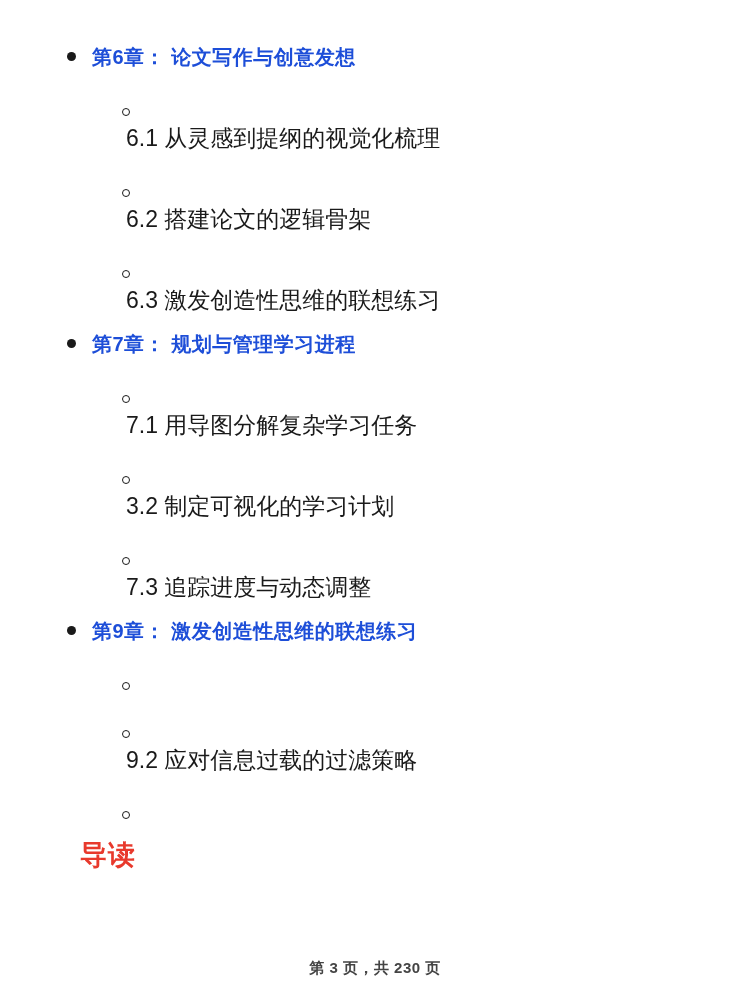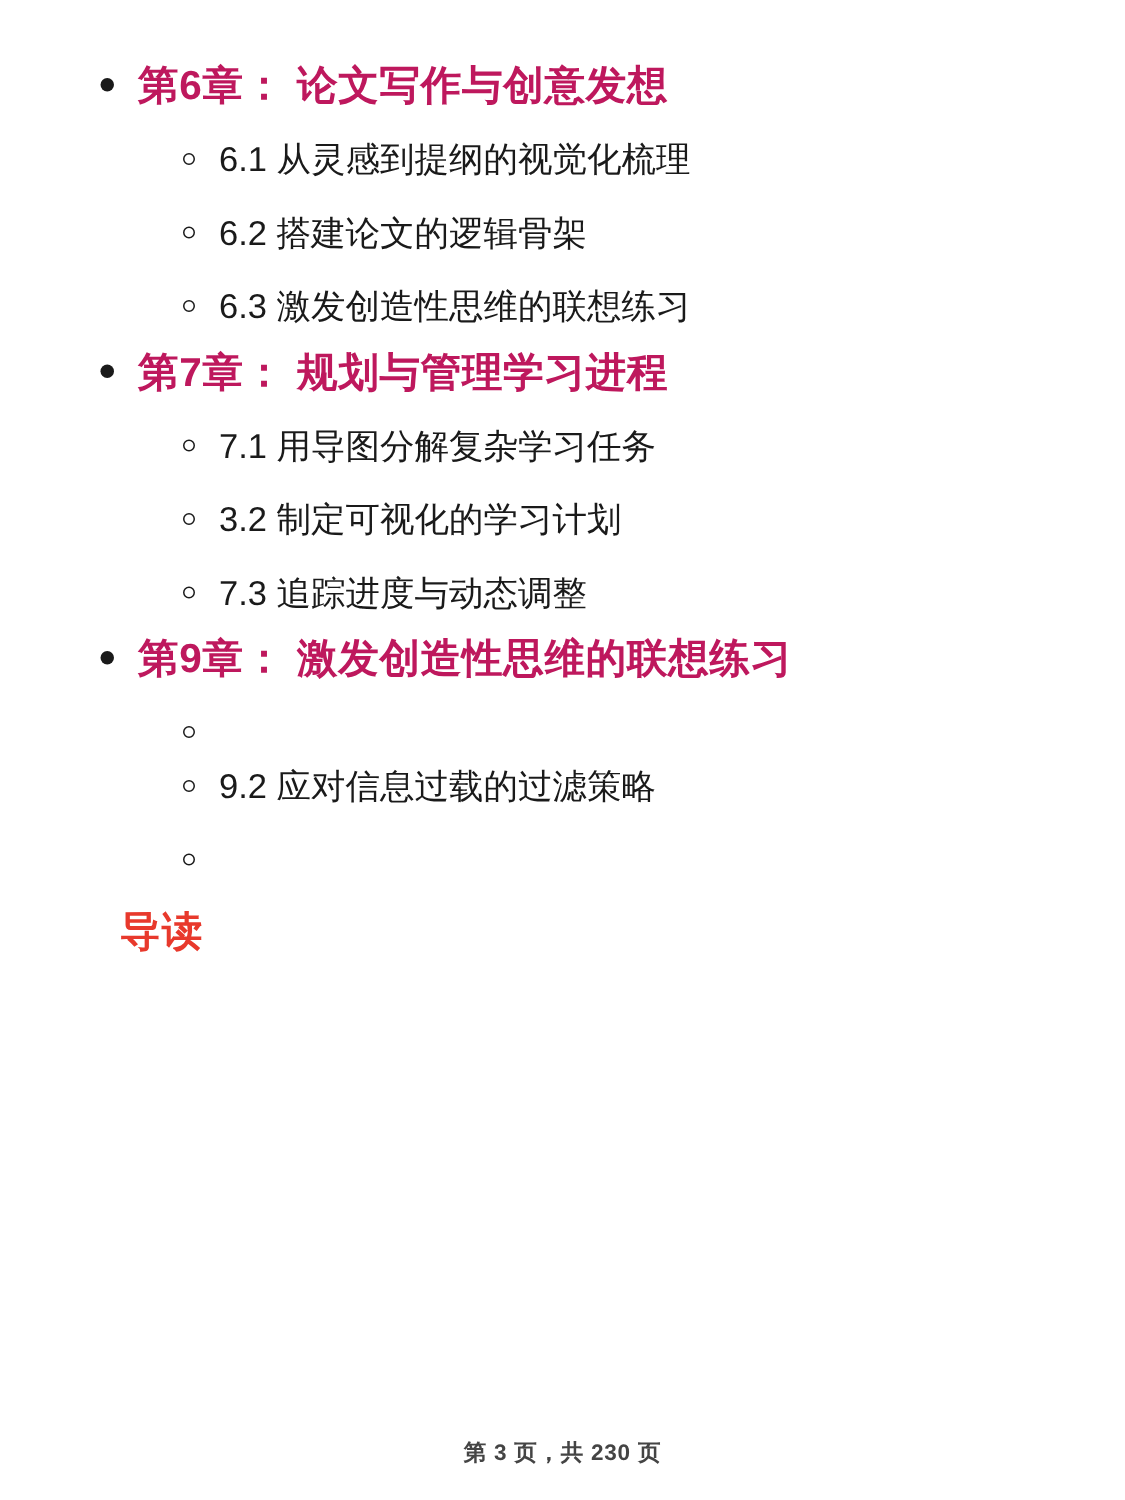--- a/index.html
+++ b/index.html
@@ -46,36 +46,37 @@
   }
   .bullet-disc::before {
     content: "";
     display: block;
     width: 9px;
     height: 9px;
     border-radius: 50%;
     background: #1a1a1a;
   }
   .chapter-title {
-    font-size: 27px;
+    font-size: 20px;
     line-height: 34px;
     font-weight: 700;
     letter-spacing: 0.5px;
-    color: #be185d;
+    color: #1d4ed8;
     padding-left: 10px;
   }
   .sections {
     list-style: none;
     margin: 0;
     padding: 0 0 0 56px;
   }
   .section-row {
     display: flex;
     align-items: flex-start;
     margin: 16px 0 5px 0;
+    flex-direction: column;
   }
   .bullet-circle {
     width: 20px;
     flex: 0 0 20px;
     display: flex;
     justify-content: center;
     align-items: center;
     padding-top: 12px;
   }
   .bullet-circle::before {
@@ -89,21 +90,21 @@
     box-sizing: border-box;
   }
   .section-title {
     font-size: 23px;
     line-height: 33px;
     font-weight: 400;
     color: #1a1a1a;
     padding-left: 10px;
   }
   .heading-accent {
-    margin-top: 26px;
+    margin-top: 12px;
     padding-left: 20px;
     font-size: 27px;
     font-weight: 700;
     color: #e8392c;
     letter-spacing: 1px;
   }
   .footer {
     position: absolute;
     left: 0;
     right: 0;

